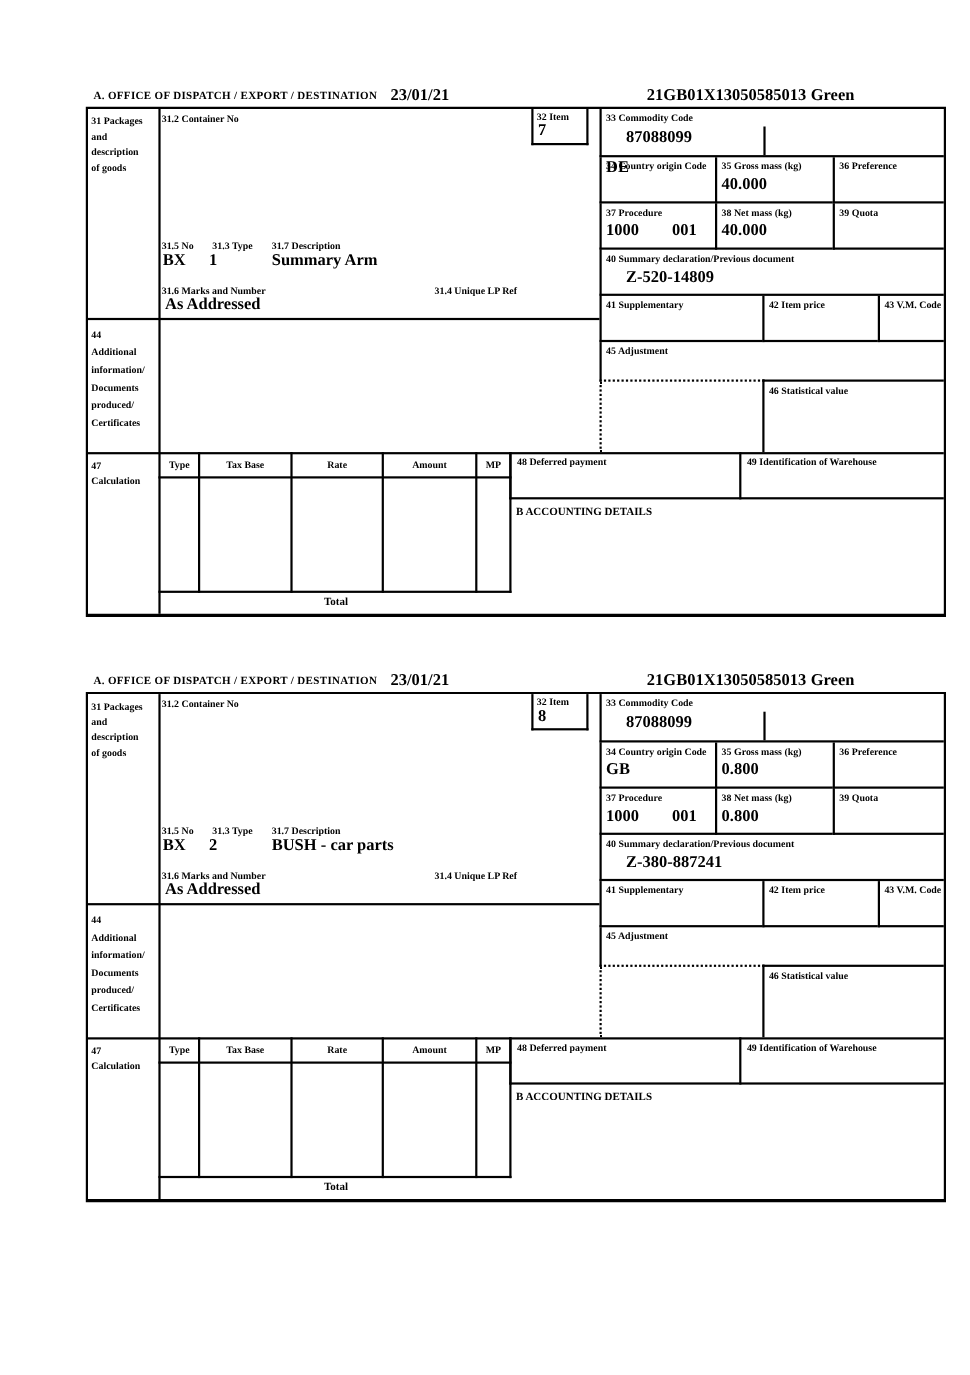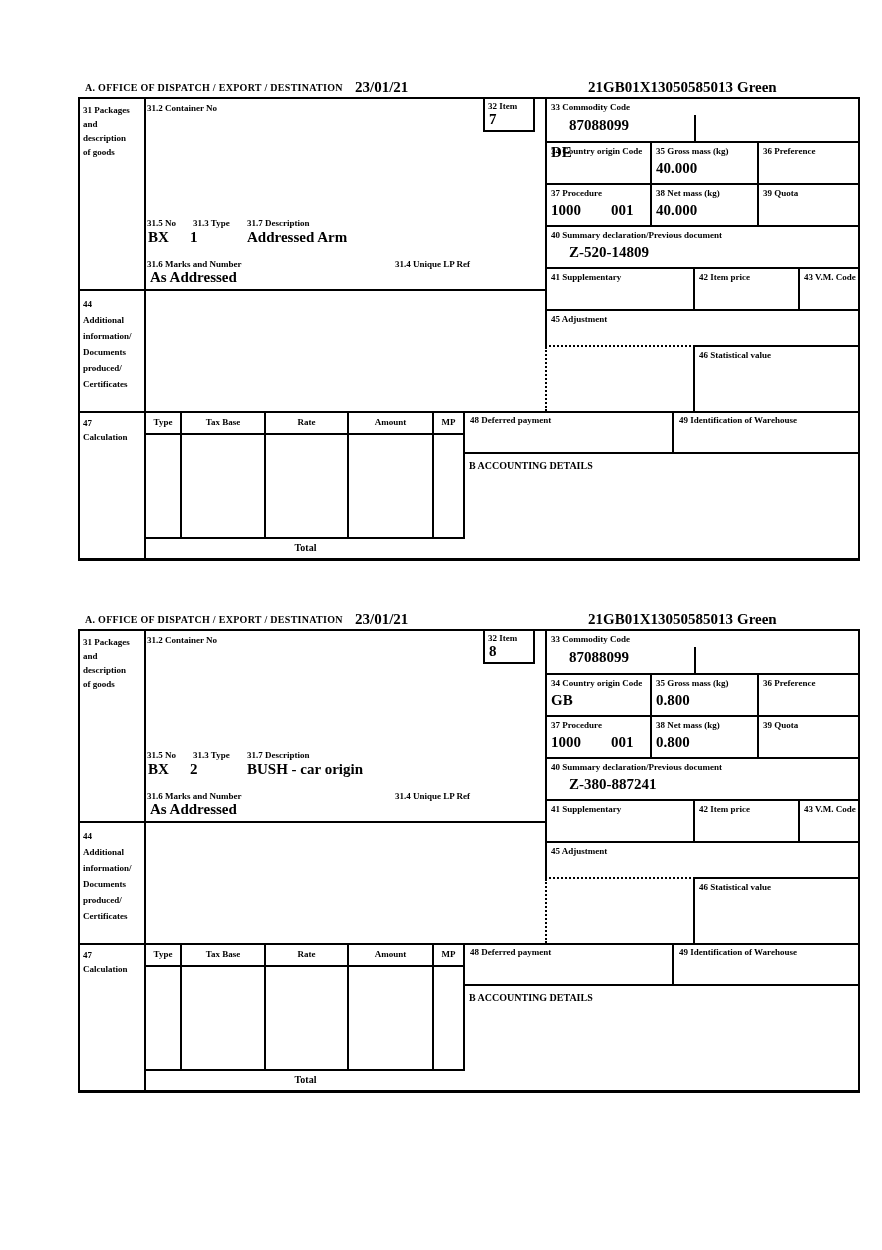--- a/index.html
+++ b/index.html
@@ -49,21 +49,21 @@
     <div class="abs box" style="left:403px;top:0;width:52px;height:33px;border-left-width:2px;border-right-width:2px;border-bottom-width:2px;">
       <div class="abs lb" style="left:3px;top:2px;">32 Item</div>
       <div class="abs val" style="left:4px;top:11px;">7</div>
     </div>
 
     <div class="abs lb" style="left:67px;top:119px;">31.5 No</div>
     <div class="abs lb" style="left:113px;top:119px;">31.3 Type</div>
     <div class="abs lb" style="left:167px;top:119px;">31.7 Description</div>
     <div class="abs val" style="left:68px;top:129px;">BX</div>
     <div class="abs val" style="left:110px;top:129px;">1</div>
-    <div class="abs val" style="left:167px;top:129px;">Addressed Arm</div>
+    <div class="abs val" style="left:167px;top:129px;">Summary Arm</div>
 
     <div class="abs lb" style="left:67px;top:160px;">31.6 Marks and Number</div>
     <div class="abs lb" style="left:315px;top:160px;">31.4 Unique LP Ref</div>
     <div class="abs val" style="left:70px;top:169px;">As Addressed</div>
 
     <div class="abs box" style="left:465px;top:0;width:313px;height:44px;border-left-width:2px;border-bottom-width:2px;">
       <div class="abs lb" style="left:4px;top:3px;">33 Commodity Code</div>
       <div class="abs val" style="left:22px;top:17px;">87088099</div>
       <div class="abs vl" style="left:147px;top:16px;height:26px;"></div>
     </div>
@@ -182,21 +182,21 @@
     <div class="abs box" style="left:403px;top:0;width:52px;height:33px;border-left-width:2px;border-right-width:2px;border-bottom-width:2px;">
       <div class="abs lb" style="left:3px;top:2px;">32 Item</div>
       <div class="abs val" style="left:4px;top:11px;">8</div>
     </div>
 
     <div class="abs lb" style="left:67px;top:119px;">31.5 No</div>
     <div class="abs lb" style="left:113px;top:119px;">31.3 Type</div>
     <div class="abs lb" style="left:167px;top:119px;">31.7 Description</div>
     <div class="abs val" style="left:68px;top:129px;">BX</div>
     <div class="abs val" style="left:110px;top:129px;">2</div>
-    <div class="abs val" style="left:167px;top:129px;">BUSH - car origin</div>
+    <div class="abs val" style="left:167px;top:129px;">BUSH - car parts</div>
 
     <div class="abs lb" style="left:67px;top:160px;">31.6 Marks and Number</div>
     <div class="abs lb" style="left:315px;top:160px;">31.4 Unique LP Ref</div>
     <div class="abs val" style="left:70px;top:169px;">As Addressed</div>
 
     <div class="abs box" style="left:465px;top:0;width:313px;height:44px;border-left-width:2px;border-bottom-width:2px;">
       <div class="abs lb" style="left:4px;top:3px;">33 Commodity Code</div>
       <div class="abs val" style="left:22px;top:17px;">87088099</div>
       <div class="abs vl" style="left:147px;top:16px;height:26px;"></div>
     </div>

